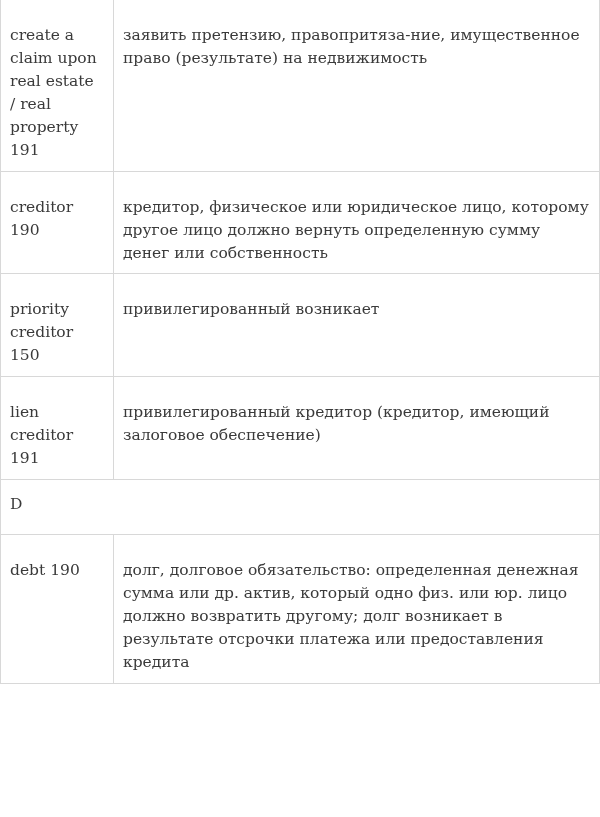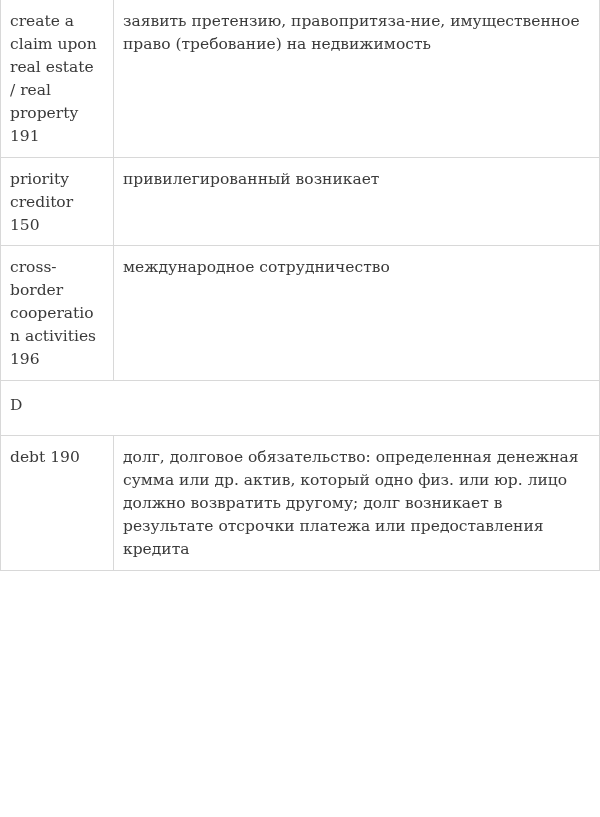--- a/index.html
+++ b/index.html
@@ -17,21 +17,21 @@
   table.glossary {
     border-collapse: collapse;
     width: 600px;
     table-layout: fixed;
     font-size: 15.5px;
     line-height: 1.48;
   }
   table.glossary td {
     border: 1px solid #d8d8d8;
     vertical-align: top;
-    padding: 10px 10px 9px 9px;
+    padding: 24px 10px 9px 9px;
     word-wrap: break-word;
   }
   table.glossary tr.first-row td {
     border-top: none; 
   }
   td.term-col {
     width: 103px; 
   }
   td.def-col {
     padding-left: 11px;
@@ -45,29 +45,33 @@
 <body>
 
 <table class="glossary">
   <colgroup>
     <col style="width:113px">
     <col>
   </colgroup>
   <tbody>
     <tr class="first-row" style="height:133px">
       <td class="term-col">create a claim upon real estate / real property 191</td>
-      <td class="def-col">заявить претензию, правопритяза-ние, имущественное право (требование) на недвижимость</td>
+      <td class="def-col">заявить претензию, правопритяза-ние, имущественное право (результате) на недвижимость</td>
+    </tr>
+    <tr style="height:94px">
+      <td class="term-col">creditor 190</td>
+      <td class="def-col">кредитор, физическое или юридическое лицо, которому другое лицо должно вернуть определенную сумму денег или собственность</td>
     </tr>
     <tr style="height:71px">
       <td class="term-col">priority creditor 150</td>
       <td class="def-col">привилегированный возникает</td>
     </tr>
-    <tr style="height:111px">
-      <td class="term-col">cross-border cooperation activities 196</td>
-      <td class="def-col">международное сотрудничество</td>
+    <tr style="height:73px">
+      <td class="term-col">lien creditor 191</td>
+      <td class="def-col">привилегированный кредитор (кредитор, имеющий залоговое обеспечение)</td>
     </tr>
     <tr class="section-row" style="height:55px">
       <td colspan="2">D</td>
     </tr>
     <tr style="height:116px">
       <td class="term-col">debt 190</td>
       <td class="def-col">долг, долговое обязательство: определенная денежная сумма или др. актив, который одно физ. или юр. лицо должно возвратить другому; долг возникает в результате отсрочки платежа или предоставления кредита</td>
     </tr>
 
   </tbody>

